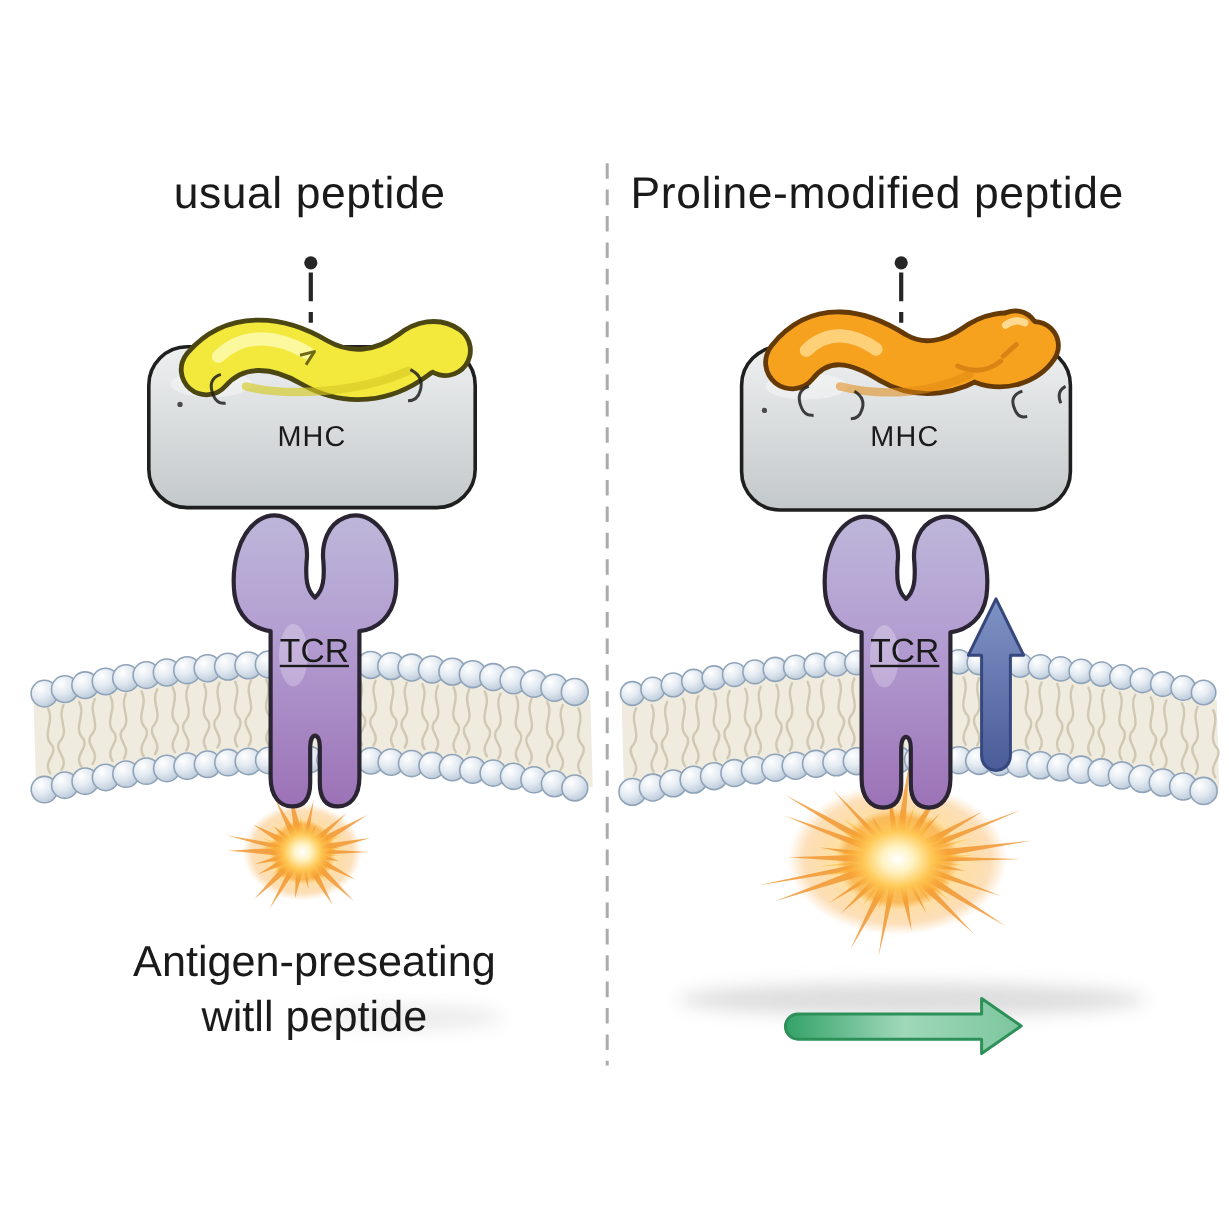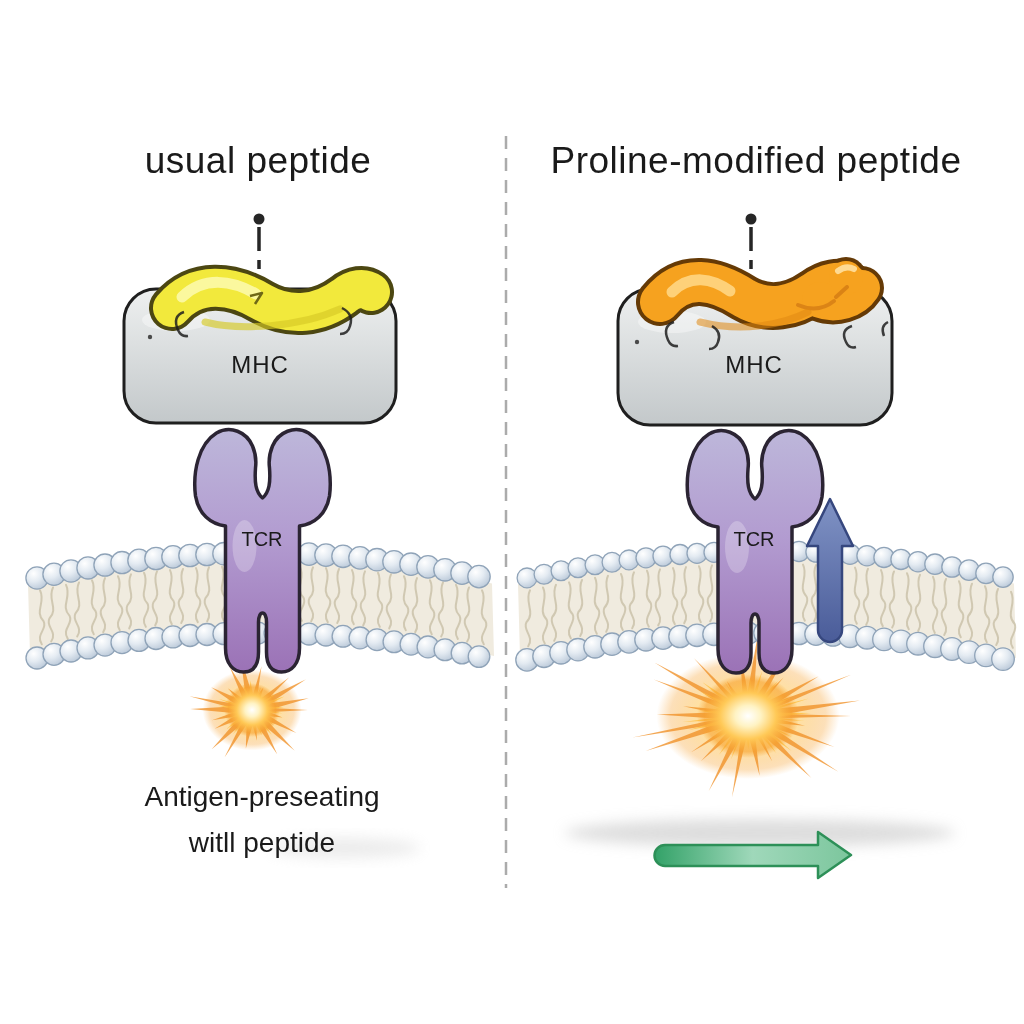--- a/index.html
+++ b/index.html
@@ -16,22 +16,22 @@
   }
   html,body{margin:0;padding:0;background:#ffffff;}
   .canvas{
     position:relative; width:1024px; height:1024px; background:#ffffff; overflow:hidden;
     font-family:"Liberation Sans", sans-serif;
   }
   .art{position:absolute; left:0; top:0; width:1024px; height:1024px;}
   .t{position:absolute; transform:translateX(-50%); white-space:nowrap; color:var(--text); line-height:1;}
   .title{font-size:37px; letter-spacing:0.5px;}
   .mhc{font-size:24px; letter-spacing:1px;}
-  .tcr{font-size:20px;}
-  .caption{font-size:28px;}
+  .tcr{font-size:28px;text-decoration:underline;}
+  .caption{font-size:36px;}
 </style>
 </head>
 <body>
 
 <div class="canvas">
 
   <svg class="art" viewBox="0 0 1024 1024" xmlns="http://www.w3.org/2000/svg">
     <defs>
       <linearGradient id="gradBox" x1="0" y1="0" x2="0" y2="1">
         <stop offset="0" style="stop-color:var(--box-fill-top)"></stop>
@@ -443,21 +443,21 @@
       <path d="M 818 630 L 818 546 L 807 546 L 830 499 L 853 546 L 842 546 L 842 630 A 12 12 0 0 1 818 630 Z" fill="url(#gradBlue)" stroke="var(--arrow-blue-edge)" stroke-width="2.5" stroke-linejoin="round"></path>
     </g>
 
     <ellipse cx="760" cy="833" rx="195" ry="14" fill="#c2c2c2" opacity="0.55" filter="url(#soft)"></ellipse>
     <ellipse cx="345" cy="848" rx="75" ry="10" fill="#cfcfcf" opacity="0.4" filter="url(#soft)"></ellipse>
 
     <path d="M 665 845 L 818 845 L 818 832 L 851 855 L 818 878 L 818 866 L 665 866 A 10.5 10.5 0 0 1 665 845 Z" fill="url(#gradGreen)" stroke="var(--arrow-green-edge)" stroke-width="2.5" stroke-linejoin="round"></path>
   </svg>
 
   <div class="t title" style="left:258px; top:142px;">usual peptide</div>
-  <div class="t title" style="left:756px; top:142px;">Proline-modified peptide</div>
+  <div class="t title" style="left:731px; top:142px;">Proline-modified peptide</div>
 
   <div class="t mhc" style="left:260px; top:353px;">MHC</div>
   <div class="t mhc" style="left:754px; top:353px;">MHC</div>
 
   <div class="t tcr" style="left:262px; top:529px;">TCR</div>
   <div class="t tcr" style="left:754px; top:529px;">TCR</div>
 
   <div class="t caption" style="left:262px; top:783px;">Antigen-preseating</div>
   <div class="t caption" style="left:262px; top:829px;">witll peptide</div>
 

